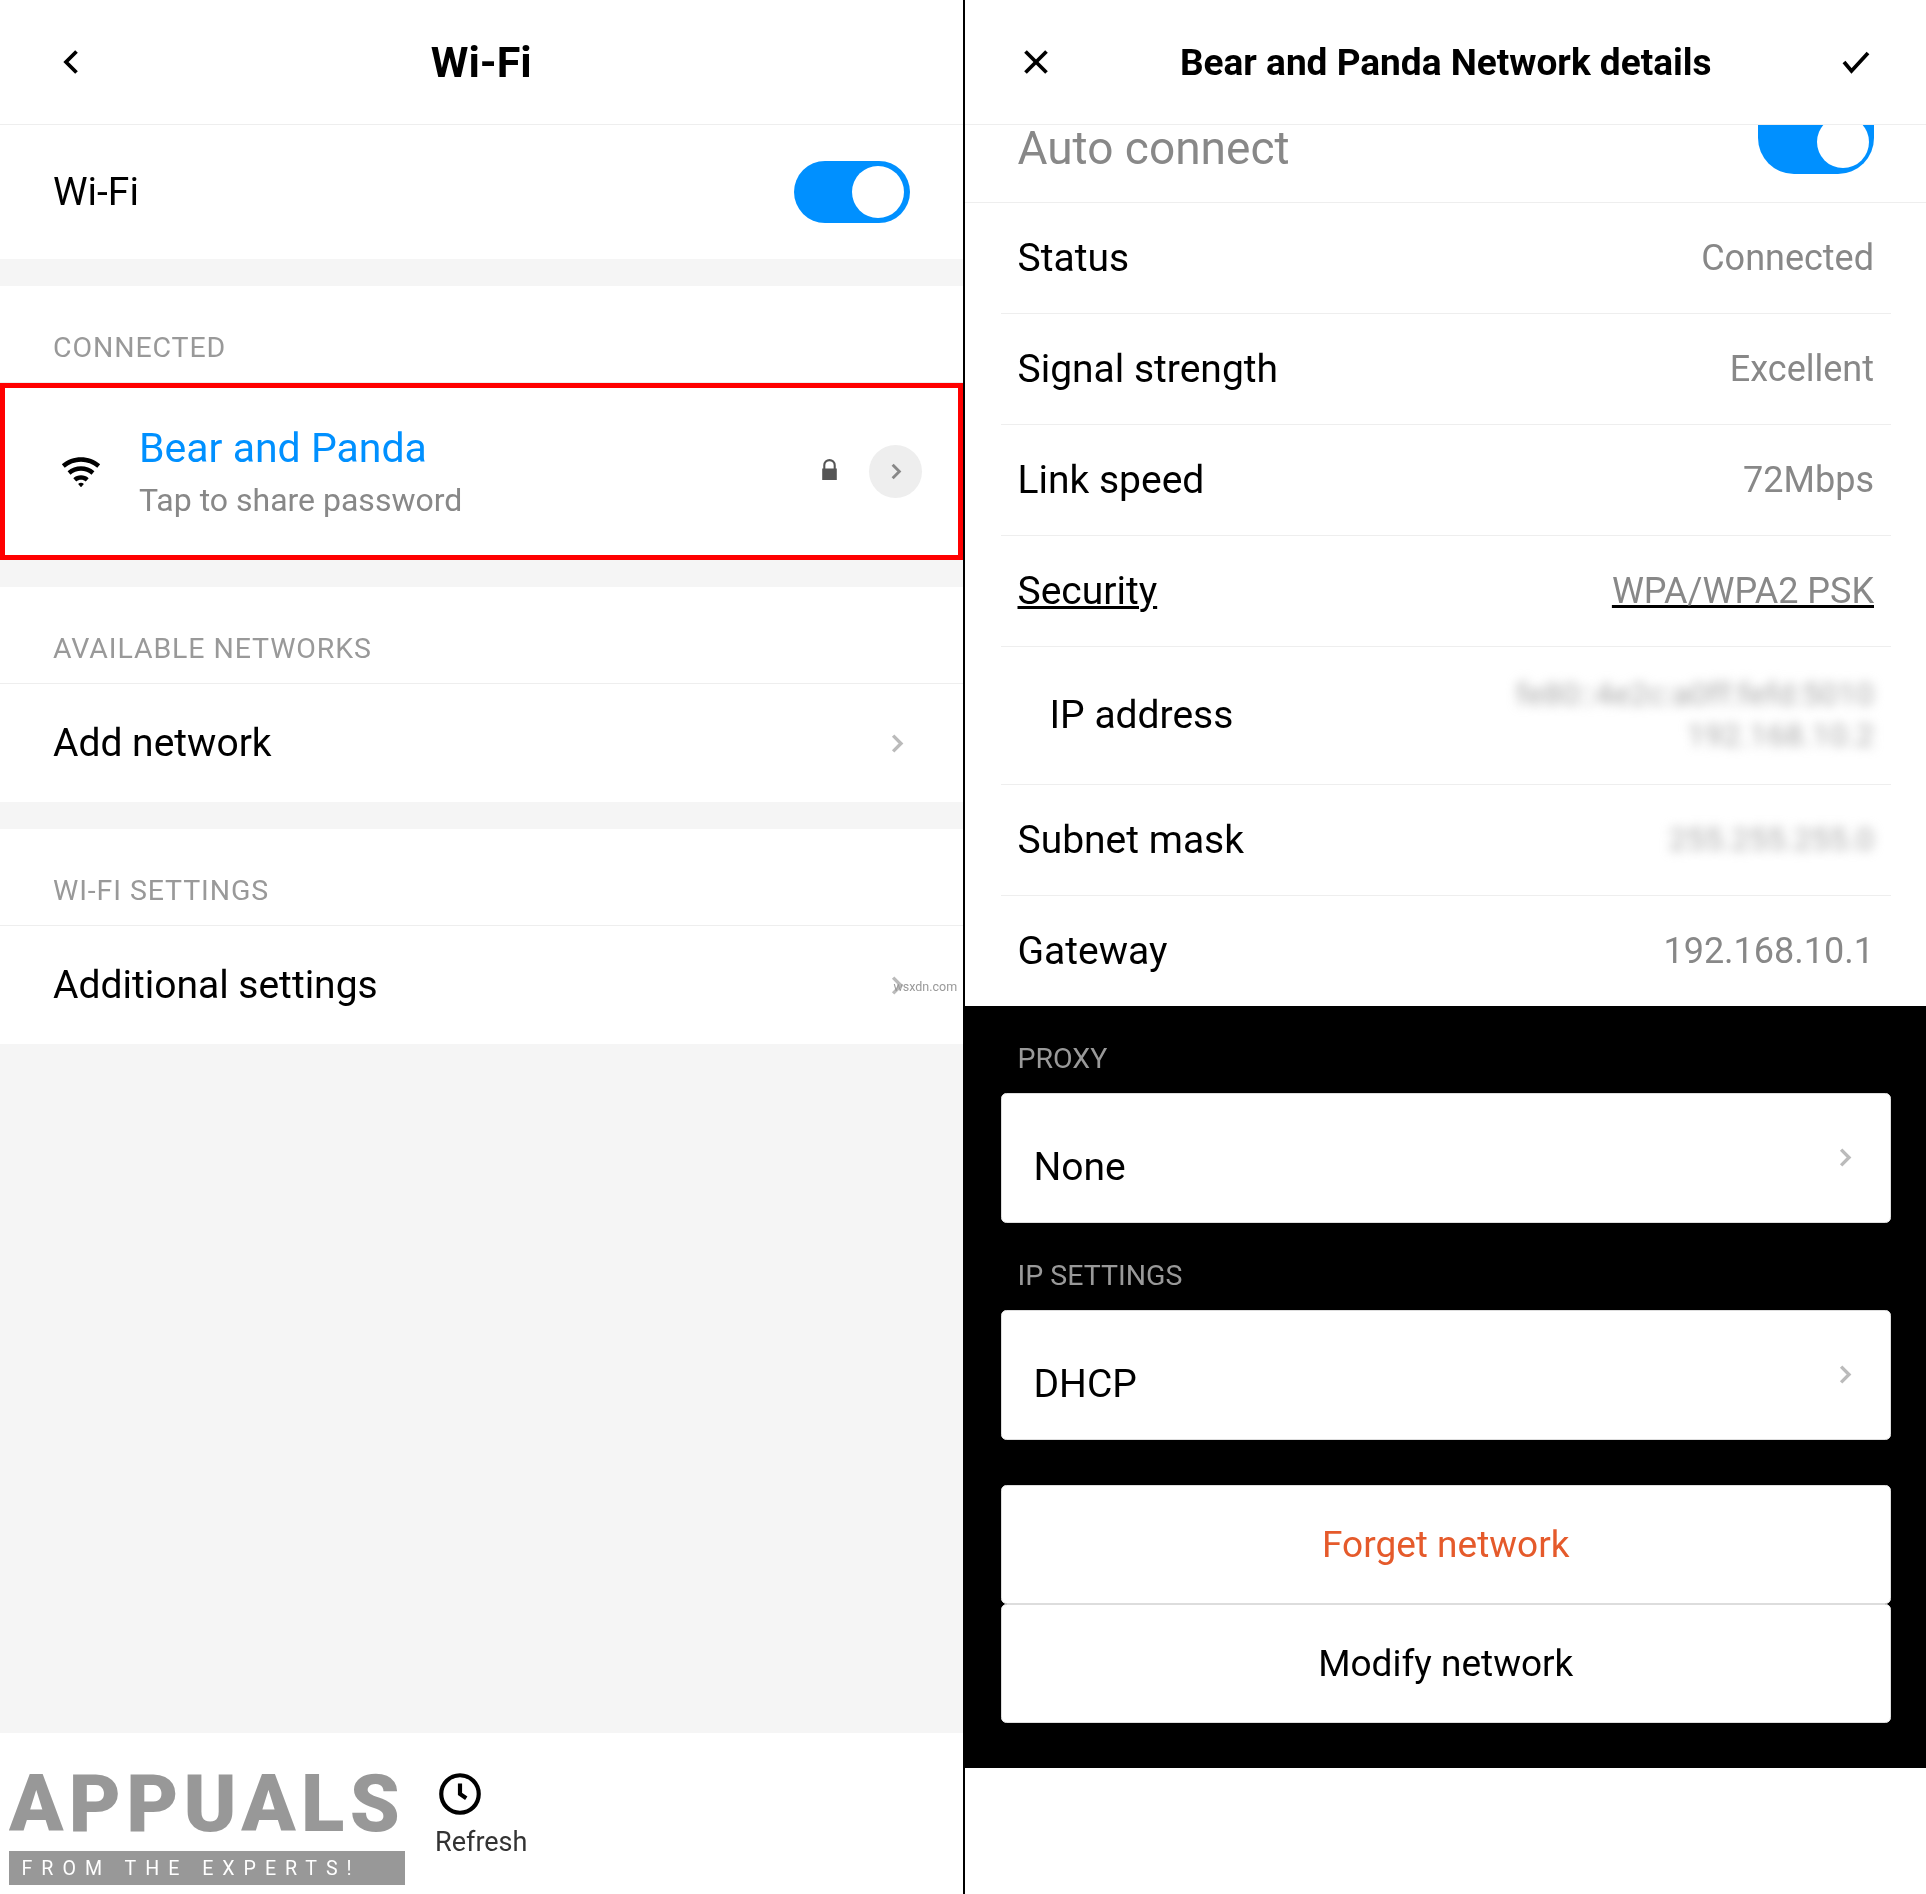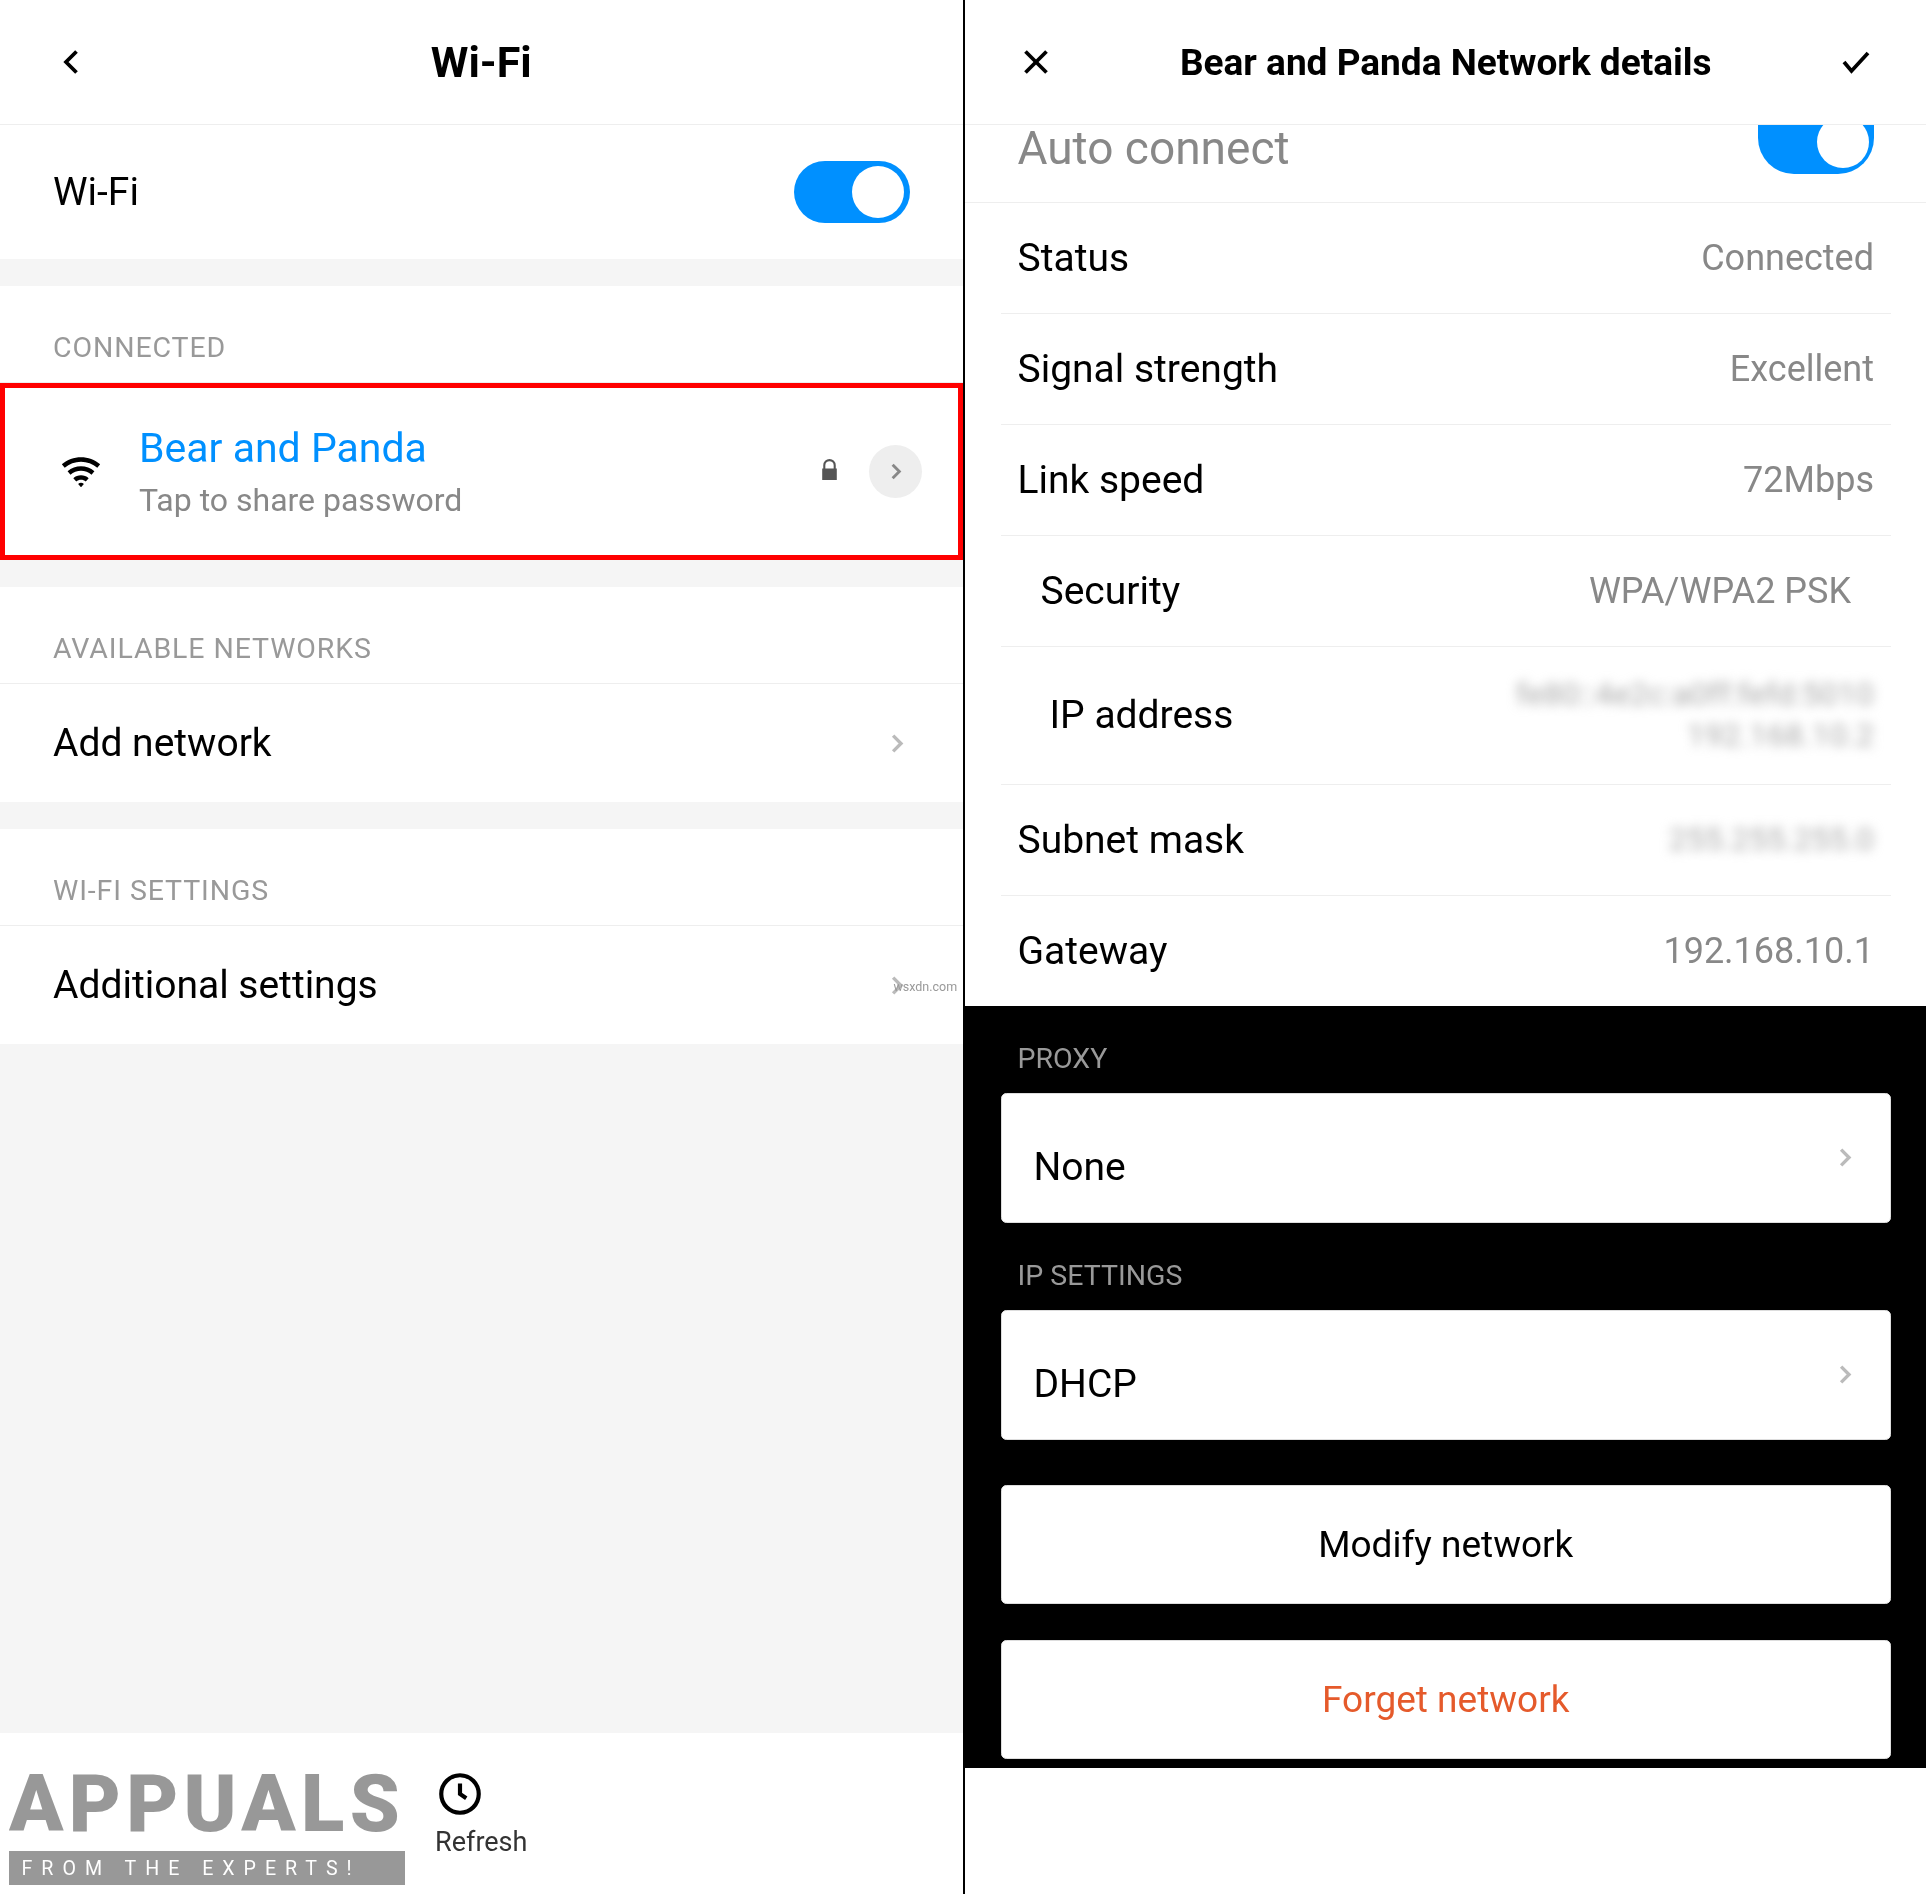--- a/index.html
+++ b/index.html
@@ -396,21 +396,21 @@
     <div class="row-value">Excellent</div>
   </div>
   <div class="row-divider"></div>
 
   <div class="row" style="padding:32px 53px;">
     <div class="row-label">Link speed</div>
     <div class="row-value">72Mbps</div>
   </div>
   <div class="row-divider"></div>
 
-  <div class="row" style="padding:32px 76px;">
+  <div class="row" style="padding:32px 53px;text-decoration:underline;">
     <div class="row-label">Security</div>
     <div class="row-value">WPA/WPA2 PSK</div>
   </div>
   <div class="row-divider"></div>
 
   <div class="row" style="padding:27px 53px;margin-left:32px;">
     <div class="row-label">IP address</div>
     <div class="blur blur-text">
       <div>fe80::4e2c:a0ff:fefd:5010</div>
       <div>192.168.10.2</div>
@@ -447,19 +447,19 @@
       <div class="dropdown-label">DHCP</div>
       <div class="chevron">
         <svg viewBox="0 0 24 24" width="27" height="27" fill="none" stroke="#bbb" stroke-width="3">
             <polyline points="9 5 16 12 9 19"></polyline>
           </svg>
       </div>
     </div>
 
     <div style="height:18px;"></div>
 
+    <div class="action-button forget" style="margin-bottom:0;">Forget network</div>
+
     <div class="action-button modify red-box">Modify network</div>
-
-    <div class="action-button forget" style="margin-bottom:0;">Forget network</div>
   </div>
 
 </div>
 
 
 </body></html>

